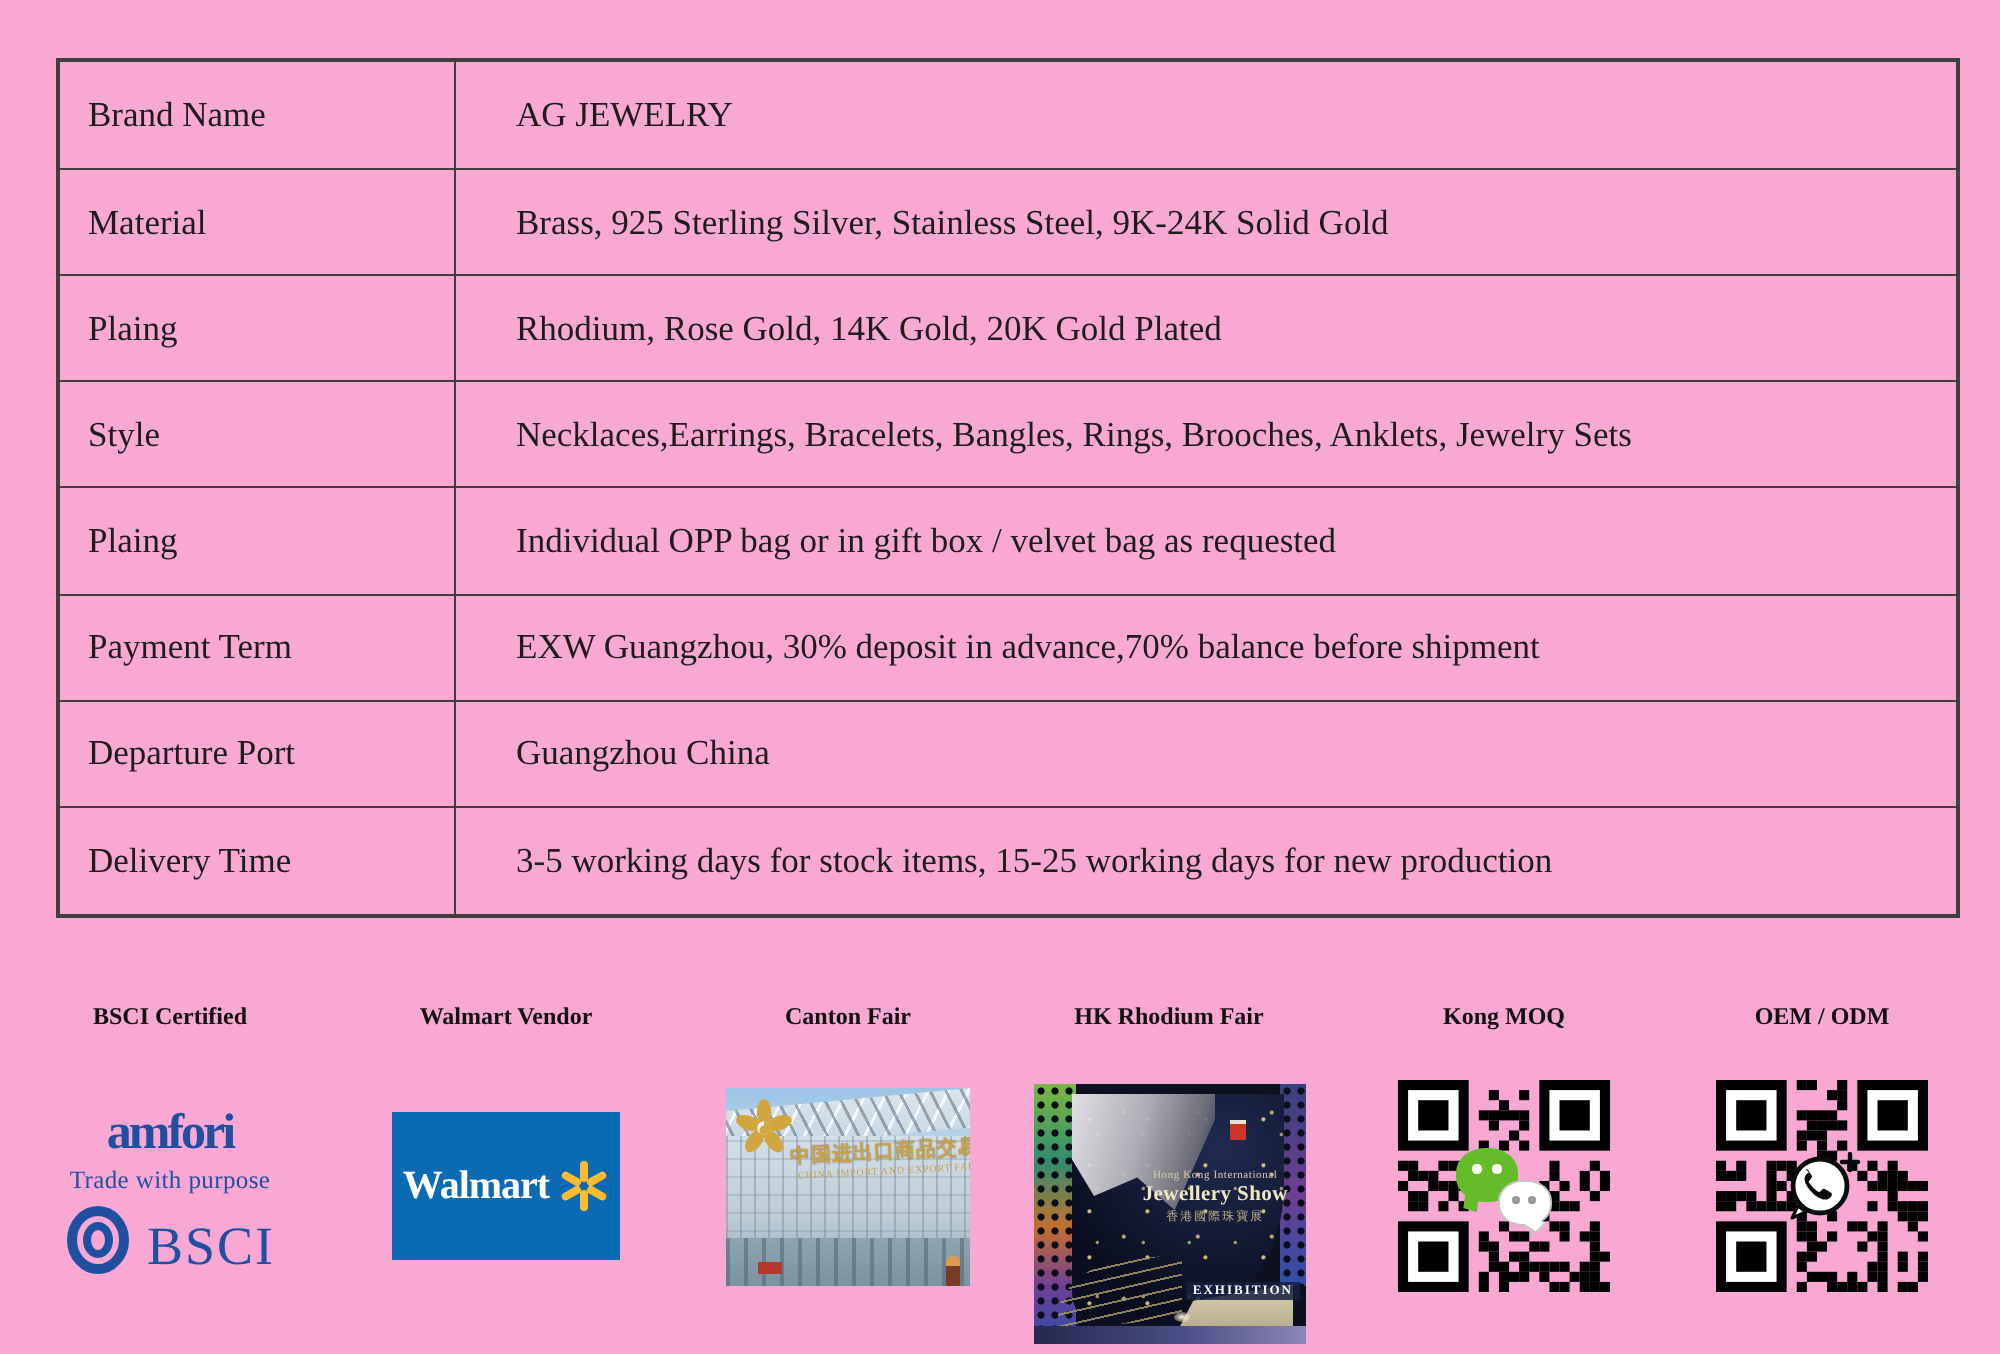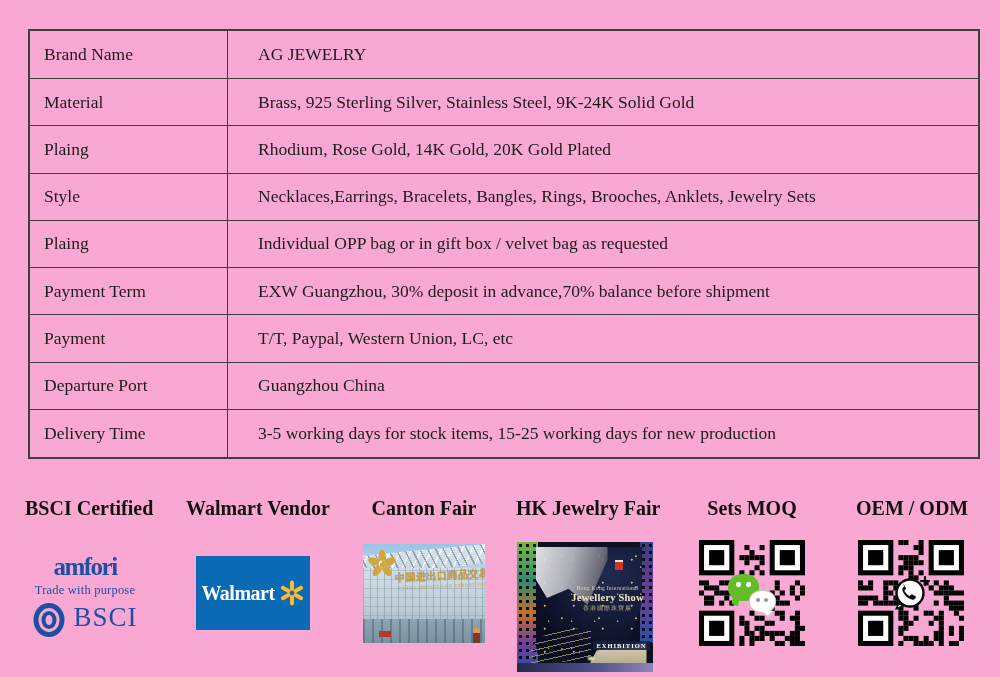--- a/index.html
+++ b/index.html
@@ -10,28 +10,28 @@
   table.spec{position:absolute;left:28px;top:29px;width:952px;height:430px;
              border-collapse:collapse;table-layout:fixed;}
   table.spec{border:2px solid #3e3e3e;}
   table.spec td{border:1.5px solid #3e3e3e;font-size:17.5px;color:#1c1c1c;
                 vertical-align:middle;white-space:nowrap;overflow:hidden;}
   td.lbl{width:183px;padding:0 0 0 14px;}
   td.val{padding:0 0 0 30px;}
 
   
   .badge-col{position:absolute;top:500px;text-align:center;}
-  .badge-label{font-size:20px;font-weight:bold;color:#111;height:17px;line-height:17px;white-space:nowrap;}
+  .badge-label{font-size:12px;font-weight:bold;color:#111;height:17px;line-height:17px;white-space:nowrap;}
   .media{position:relative;}
 
   
   .amfori{margin-top:36px;color:#1f4fa0;}
   .amfori-word{font-size:25px;font-weight:bold;letter-spacing:-1.5px;line-height:28px;}
   .amfori-tag{font-size:12.5px;letter-spacing:.2px;margin-top:3px;line-height:13px;}
-  .bsci-row{display:flex;align-items:flex-start;justify-content:center;margin-top:5px;gap:7px;}
+  .bsci-row{display:flex;align-items:flex-end;justify-content:center;margin-top:5px;gap:7px;}
   .bsci-text{font-size:27px;letter-spacing:1px;line-height:30px;}
 
   
   .walmart{margin-top:39px;margin-left:auto;margin-right:auto;width:114px;height:74px;background:#0a6ab4;
            display:flex;align-items:center;justify-content:center;gap:4px;}
   .walmart-text{color:#fff;font-weight:bold;font-size:20px;letter-spacing:-.5px;}
 
   
   .canton{margin-top:27px;margin-left:auto;margin-right:auto;position:relative;width:122px;height:99px;overflow:hidden;background:#cfdde6;}
   .c-sky{position:absolute;left:0;top:0;right:0;height:40px;background:linear-gradient(180deg,#9cc4e5,#c6dcEF);}
@@ -146,24 +146,20 @@
     </tr>
     <tr>
       <td class="lbl">Plaing</td>
       <td class="val">Individual OPP bag or in gift box / velvet bag as requested</td>
     </tr>
     <tr>
       <td class="lbl">Payment Term</td>
       <td class="val">EXW Guangzhou, 30% deposit in advance,70% balance before shipment</td>
     </tr>
     <tr>
-      <td class="lbl">Payment</td>
-      <td class="val">T/T, Paypal, Western Union, LC, etc</td>
-    </tr>
-    <tr>
       <td class="lbl">Departure Port</td>
       <td class="val">Guangzhou China</td>
     </tr>
     <tr>
       <td class="lbl">Delivery Time</td>
       <td class="val">3-5 working days for stock items, 15-25 working days for new production</td>
     </tr>
   </tbody>
     </table>
 
@@ -218,42 +214,42 @@
         </g>
         <circle cx="15" cy="15" r="3.4" fill="#eef2f5"></circle>
         <path d="M15 11.6a3.4 3.4 0 0 1 0 6.8 2.3 2.3 0 0 1 0-4.6z" fill="#d2a63f"></path>
       </svg>
       <div class="c-cn">中国进出口商品交易会</div>
       <div class="c-en">CHINA IMPORT AND EXPORT FAIR</div>
     </div>
   </div>
 
   <div class="badge-col" style="left:516px;width:137px;">
-    <div class="badge-label">HK Jewelry Fair</div>
+    <div class="badge-label">HK Rhodium Fair</div>
     <div class="media hk">
       <div class="h-left"></div>
       <div class="h-right"></div>
       <div class="h-wall"></div>
       <div class="h-curtain"></div>
       <div class="h-logo-red"></div>
       <div class="h-texts">
         <div class="h-t1">Hong Kong International</div>
         <div class="h-t2">Jewellery Show</div>
         <div class="h-t3">香港國際珠寶展</div>
       </div>
       <div class="h-rail"></div>
       <div class="h-beige"></div>
       <div class="h-floor"></div>
       <div class="h-light"></div>
       <div class="h-ex">EXHIBITION</div>
     </div>
   </div>
 
   <div class="badge-col" style="left:697px;width:110px;">
-    <div class="badge-label">Sets MOQ</div>
+    <div class="badge-label">Kong MOQ</div>
     <div class="qr-wrap media">
       <svg width="106" height="106" viewBox="0 0 105 105">
           <rect x="0" y="0" width="35" height="35" fill="#000"></rect>
           <rect x="5" y="5" width="25" height="25" fill="#fff"></rect>
           <rect x="10" y="10" width="15" height="15" fill="#000"></rect>
           <rect x="70" y="0" width="35" height="35" fill="#000"></rect>
           <rect x="75" y="5" width="25" height="25" fill="#fff"></rect>
           <rect x="80" y="10" width="15" height="15" fill="#000"></rect>
           <rect x="0" y="70" width="35" height="35" fill="#000"></rect>
           <rect x="5" y="75" width="25" height="25" fill="#fff"></rect>

